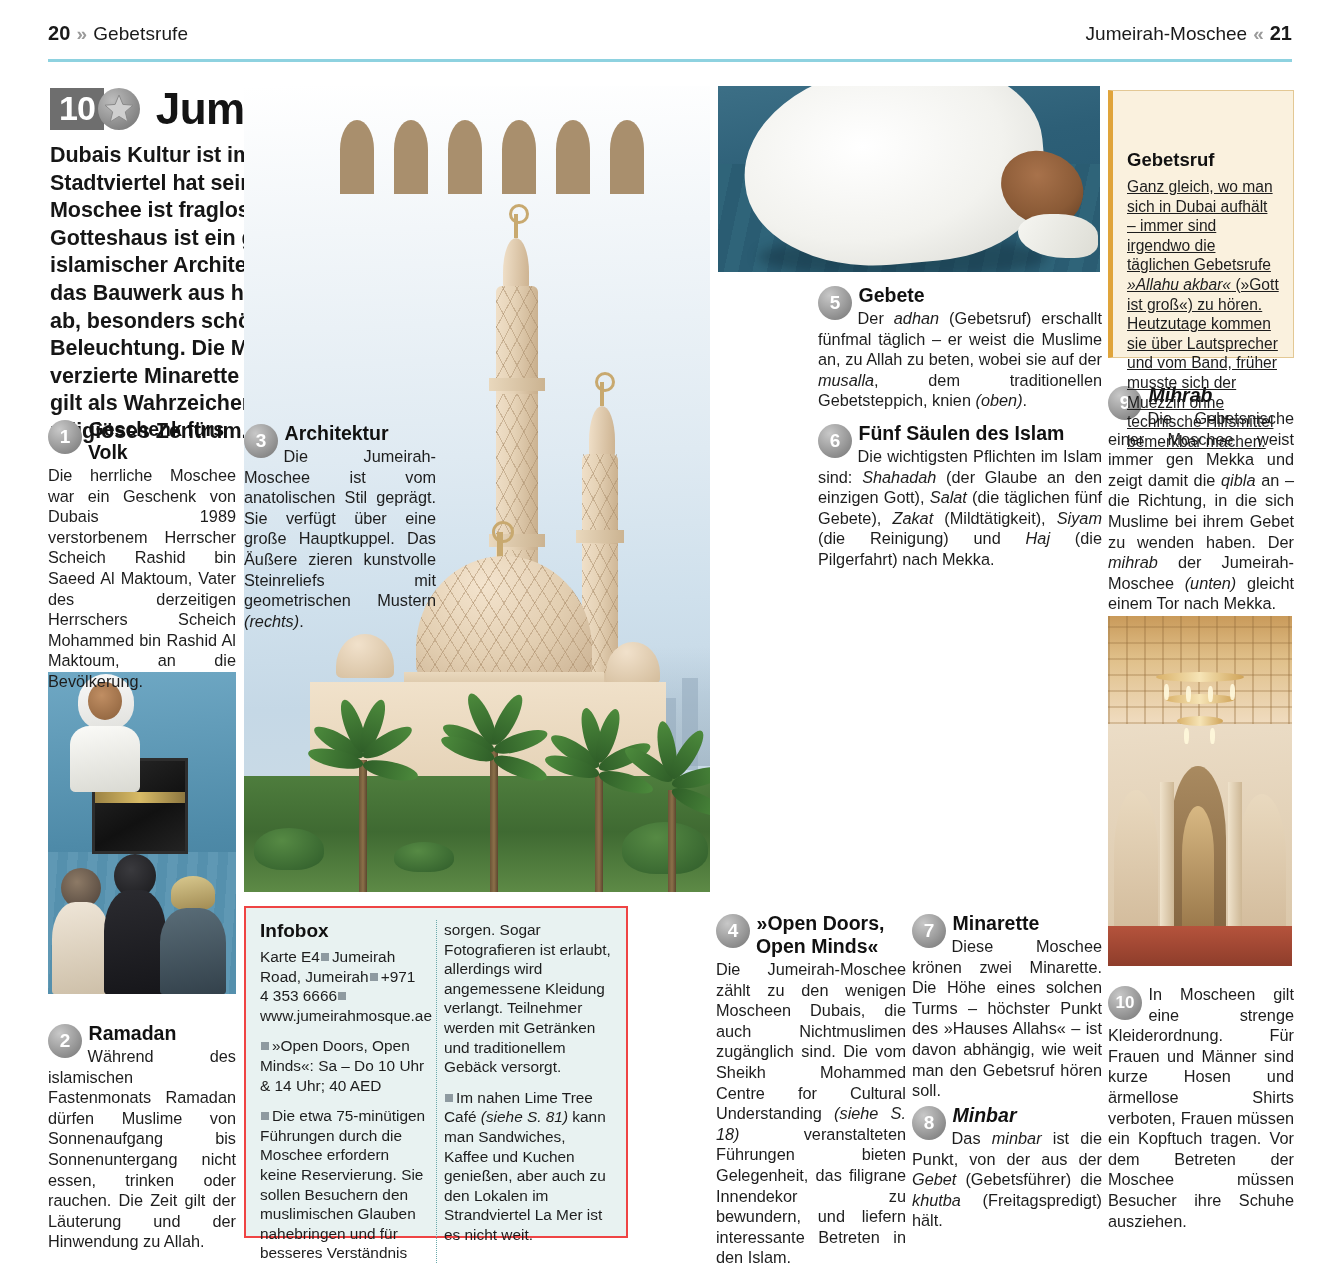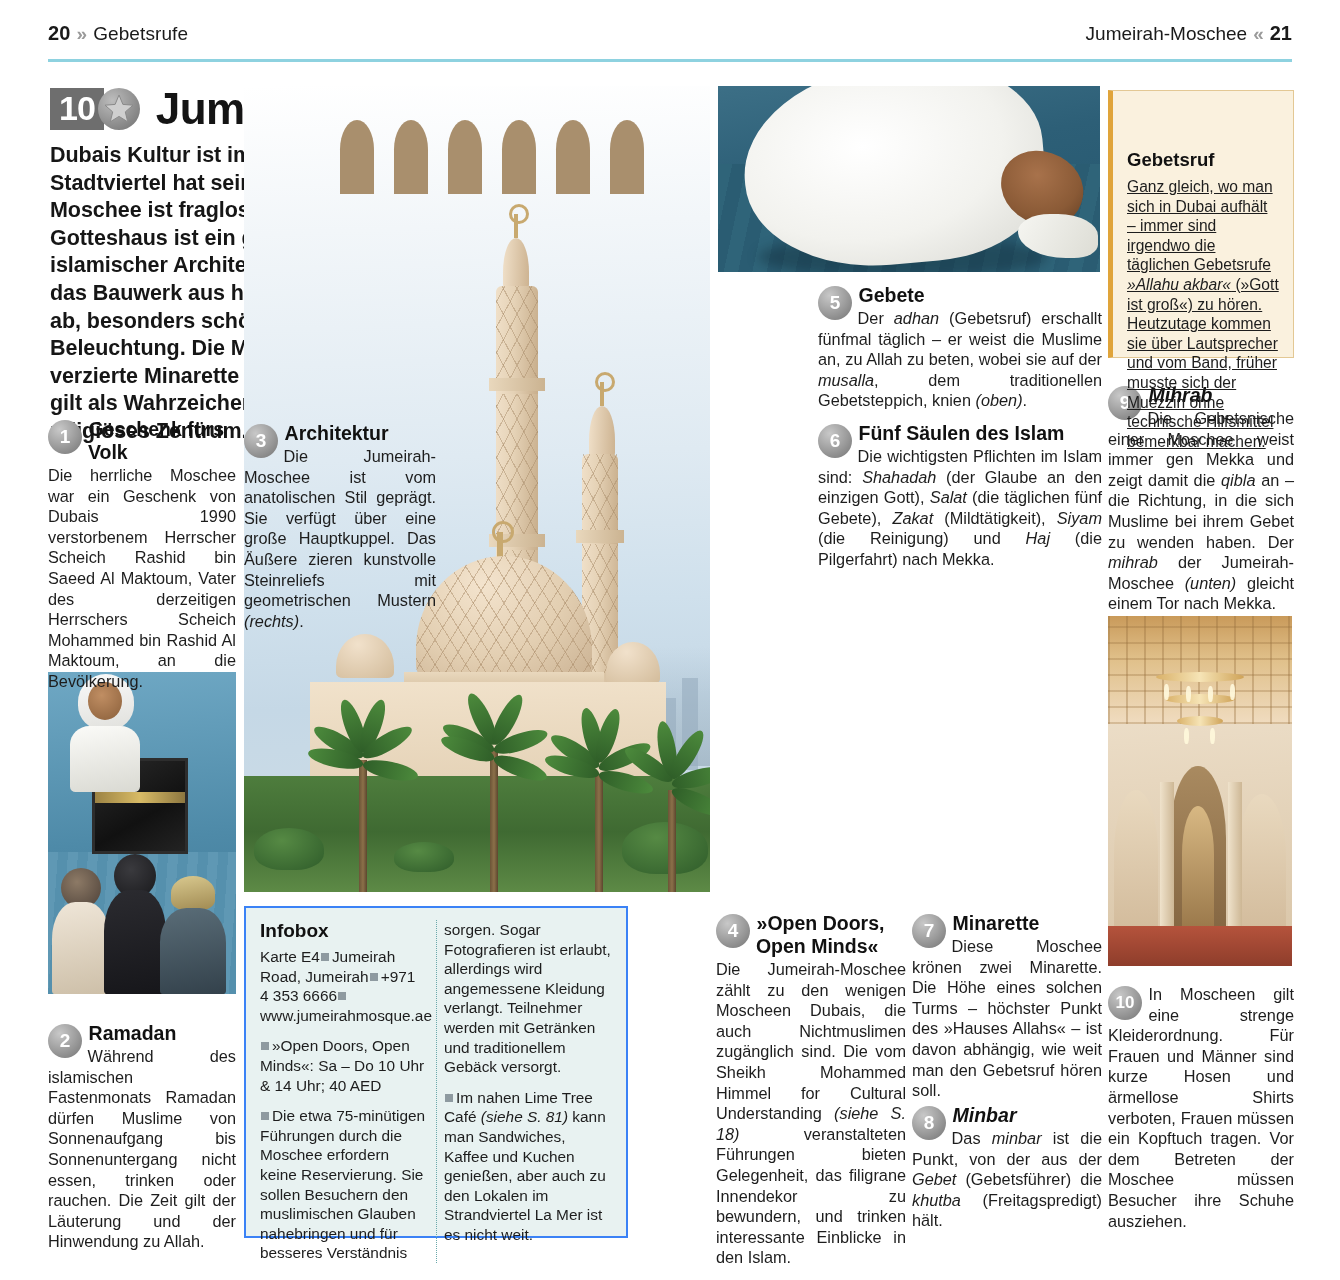--- a/index.html
+++ b/index.html
@@ -177,21 +177,21 @@
   .in-arch { position:absolute; bottom:0; background: linear-gradient(180deg,#e9d9bf,#cdb493);
     border-radius: 50% 50% 0 0 / 36% 36% 0 0; }
   .in-arch-dark { background: linear-gradient(180deg,#a98a60,#7d5f3c); }
   .in-col { position:absolute; bottom:0; width:14px; background: linear-gradient(90deg,#efe2cb,#cdb795); }
   .in-carpet { position:absolute; left:0; bottom:0; width:100%; height:40px;
     background: linear-gradient(180deg,#b5533c,#8e3d2b); }
 
   
   .infobox {
     position: absolute; left: 244px; top: 906px; width: 384px; height: 332px;
-    background: #e8f2f1; border: 2px solid #3b82f6;
+    background: #e8f2f1; border: 2px solid #ef4444;
   }
   .infobox-inner { position: absolute; inset: 12px 14px 10px 14px;
     column-count: 2; column-gap: 16px; column-rule: 1px dotted #6aa8ab; }
   .infobox h3 { font-size: 19px; font-weight: bold; margin-bottom: 5px; color:#111; }
   .ib-p { font-size: 15.4px; line-height: 19.6px; color:#1d1d1d; margin-bottom: 11px; }
   .sq { display:inline-block; width:8px; height:8px; background:#8e9aa0; margin: 0 3px 1px 1px; vertical-align: baseline; }
 
   
   .footer-cap {
     position: absolute; right: 48px; bottom: 20px; font-size: 15.4px; color:#1d1d1d;
@@ -355,39 +355,39 @@
     </div>
     <div class="kb-fig" style="left:112px;bottom:0;width:66px;height:118px;">
       <div class="kb-h" style="top:0;width:44px;height:34px;background:linear-gradient(170deg,#d9c98f,#a08a52);border-radius:50% 50% 30% 30%;"></div>
       <div class="kb-b" style="height:86px;background:linear-gradient(170deg,#5a6d78,#33414b);"></div>
     </div>
   </div>
 
   <div class="item" style="left:48px;top:418px;width:188px;">
     <div class="circ">1</div>
     <div class="item-head">Geschenk fürs Volk</div>
-    <div class="item-body">Die herrliche Moschee war ein Geschenk von Dubais 1990 verstorbenem Herrscher Scheich Rashid bin Saeed Al Maktoum, Vater des derzeitigen Herrschers Scheich Mohammed bin Rashid Al Maktoum, an die Bevölkerung.</div>
+    <div class="item-body">Die herrliche Moschee war ein Geschenk von Dubais 1989 verstorbenem Herrscher Scheich Rashid bin Saeed Al Maktoum, Vater des derzeitigen Herrschers Scheich Mohammed bin Rashid Al Maktoum, an die Bevölkerung.</div>
   </div>
 
   <div class="item" style="left:48px;top:1022px;width:188px;">
     <div class="circ">2</div>
     <div class="item-head">Ramadan</div>
     <div class="item-body">Während des islamischen Fastenmonats Ramadan dürfen Muslime von Sonnenaufgang bis Sonnenuntergang nicht essen, trinken oder rauchen. Die Zeit gilt der Läuterung und der Hinwendung zu Allah.</div>
   </div>
 
   <div class="item" style="left:244px;top:422px;width:192px;">
     <div class="circ">3</div>
     <div class="item-head">Architektur</div>
     <div class="item-body"><span>Die Jumeirah-Moschee ist vom anatolischen Stil geprägt. Sie verfügt über eine große Hauptkuppel. Das Äußere zieren kunstvolle Steinreliefs mit geometrischen Mustern </span><em>(rechts)</em><span>.</span></div>
   </div>
 
   <div class="item" style="left:716px;top:912px;width:190px;">
     <div class="circ">4</div>
     <div class="item-head">»Open Doors, Open Minds«</div>
-    <div class="item-body"><span>Die Jumeirah-Moschee zählt zu den wenigen Moscheen Dubais, die auch Nichtmuslimen zugänglich sind. Die vom Sheikh Mohammed Himmel for Cultural Understanding </span><em>(siehe S. 18)</em><span> veranstalteten Führungen bieten Gelegenheit, das filigrane Innendekor zu bewundern, und trinken interessante Einblicke in den Islam.</span></div>
+    <div class="item-body"><span>Die Jumeirah-Moschee zählt zu den wenigen Moscheen Dubais, die auch Nichtmuslimen zugänglich sind. Die vom Sheikh Mohammed Centre for Cultural Understanding </span><em>(siehe S. 18)</em><span> veranstalteten Führungen bieten Gelegenheit, das filigrane Innendekor zu bewundern, und liefern interessante Betreten in den Islam.</span></div>
   </div>
 
   <div class="item" style="left:818px;top:284px;width:284px;">
     <div class="circ">5</div>
     <div class="item-head">Gebete</div>
     <div class="item-body"><span>Der </span><em>adhan</em><span> (Gebetsruf) erschallt fünfmal täglich – er weist die Muslime an, zu Allah zu beten, wobei sie auf der </span><em>musalla</em><span>, dem traditionellen Gebetsteppich, knien </span><em>(oben)</em><span>.</span></div>
   </div>
 
   <div class="item" style="left:818px;top:422px;width:284px;">
     <div class="circ">6</div>

